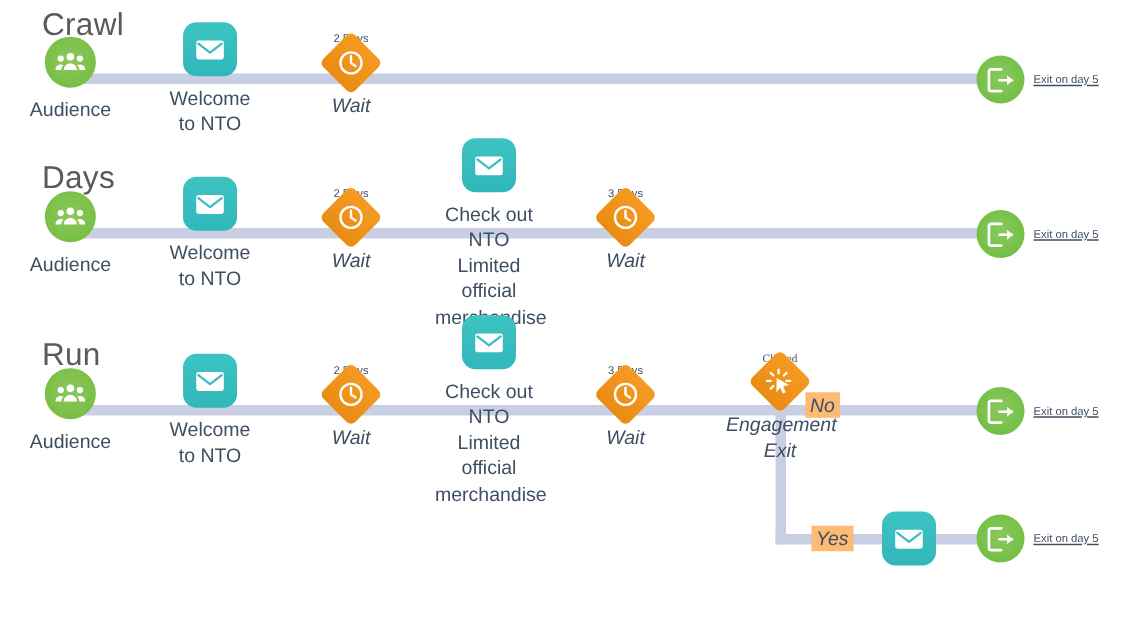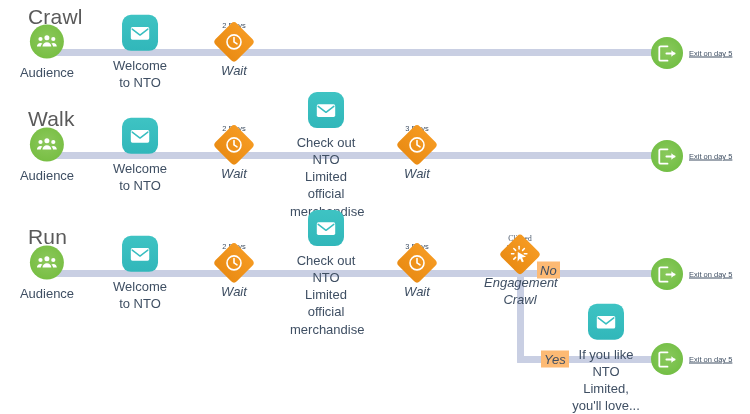--- a/index.html
+++ b/index.html
@@ -178,21 +178,21 @@
         <svg width="19" height="17" viewBox="0 0 19 17">
           <path d="M9.5 1.3 H2.6 a1.3 1.3 0 0 0 -1.3 1.3 v11.8 a1.3 1.3 0 0 0 1.3 1.3 H9.5" fill="none" stroke="#ffffff" stroke-width="1.8" stroke-linecap="round" stroke-linejoin="round"></path>
           <path d="M8.4 8.5 H16.6" fill="none" stroke="#ffffff" stroke-width="1.8" stroke-linecap="round"></path>
           <path d="M13.4 5.2 L17.2 8.5 L13.4 11.8 z" fill="#ffffff"></path>
         </svg>
       </span>
     </div>
   </div>
   <div class="exit-label" style="left:688px;top:53px;">Exit on day 5</div>
 
-  <div class="section-title" style="left:27px;top:108px;">Walk</div>
+  <div class="section-title" style="left:27px;top:108px;">Days</div>
 
   <div class="conn h" style="left:46px;top:152px;width:620px;"></div>
 
   <div class="node" style="left:46px;top:156px;">
     <div class="shape circle-green">
       <span class="glyph">
         <svg width="20" height="14" viewBox="0 0 20 14" fill="#ffffff">
           <circle cx="10" cy="3.4" r="2.5"></circle>
           <path d="M5.6 12.2c0-2.6 2-4.3 4.4-4.3s4.4 1.7 4.4 4.3z"></path>
           <circle cx="3.6" cy="4.6" r="2.1"></circle>
@@ -364,21 +364,21 @@
             <path d="M0.8 8.3 H3.4"></path>
             <path d="M3.3 13.6 L5.1 11.8"></path>
             <path d="M13.9 3.0 L12.1 4.8"></path>
             <path d="M16.4 8.3 H13.8"></path>
           </g>
           <path d="M7.3 6.4 L15.6 11.1 L11.6 12.0 L13.3 15.9 L11.4 16.8 L9.6 12.9 L7.1 16.0 z" fill="#ffffff"></path>
         </svg>
       </span>
     </div>
     <div class="node-label">Engagement
-Crawl</div>
+Exit</div>
   </div>
 
   <div class="edge-label" style="left:536px;top:270px;">No</div>
 
   <div class="node" style="left:666px;top:274px;">
     <div class="shape circle-exit">
       <span class="glyph">
         <svg width="19" height="17" viewBox="0 0 19 17">
           <path d="M9.5 1.3 H2.6 a1.3 1.3 0 0 0 -1.3 1.3 v11.8 a1.3 1.3 0 0 0 1.3 1.3 H9.5" fill="none" stroke="#ffffff" stroke-width="1.8" stroke-linecap="round" stroke-linejoin="round"></path>
           <path d="M8.4 8.5 H16.6" fill="none" stroke="#ffffff" stroke-width="1.8" stroke-linecap="round"></path>
@@ -393,23 +393,20 @@
 
   <div class="node" style="left:605px;top:359px;">
     <div class="shape square-teal">
       <span class="glyph">
         <svg width="20" height="15" viewBox="0 0 20 15">
           <rect x="0.8" y="1.2" width="18.4" height="12.6" rx="1.6" fill="#ffffff"></rect>
           <path d="M2.2 3.2 L10 9.2 L17.8 3.2" fill="none" stroke="#38bec0" stroke-width="1.5" stroke-linecap="round" stroke-linejoin="round"></path>
         </svg>
       </span>
     </div>
-    <div class="node-label">If you like
-NTO Limited,
-you'll love...</div>
   </div>
 
   <div class="node" style="left:666px;top:359px;">
     <div class="shape circle-exit">
       <span class="glyph">
         <svg width="19" height="17" viewBox="0 0 19 17">
           <path d="M9.5 1.3 H2.6 a1.3 1.3 0 0 0 -1.3 1.3 v11.8 a1.3 1.3 0 0 0 1.3 1.3 H9.5" fill="none" stroke="#ffffff" stroke-width="1.8" stroke-linecap="round" stroke-linejoin="round"></path>
           <path d="M8.4 8.5 H16.6" fill="none" stroke="#ffffff" stroke-width="1.8" stroke-linecap="round"></path>
           <path d="M13.4 5.2 L17.2 8.5 L13.4 11.8 z" fill="#ffffff"></path>
         </svg>

